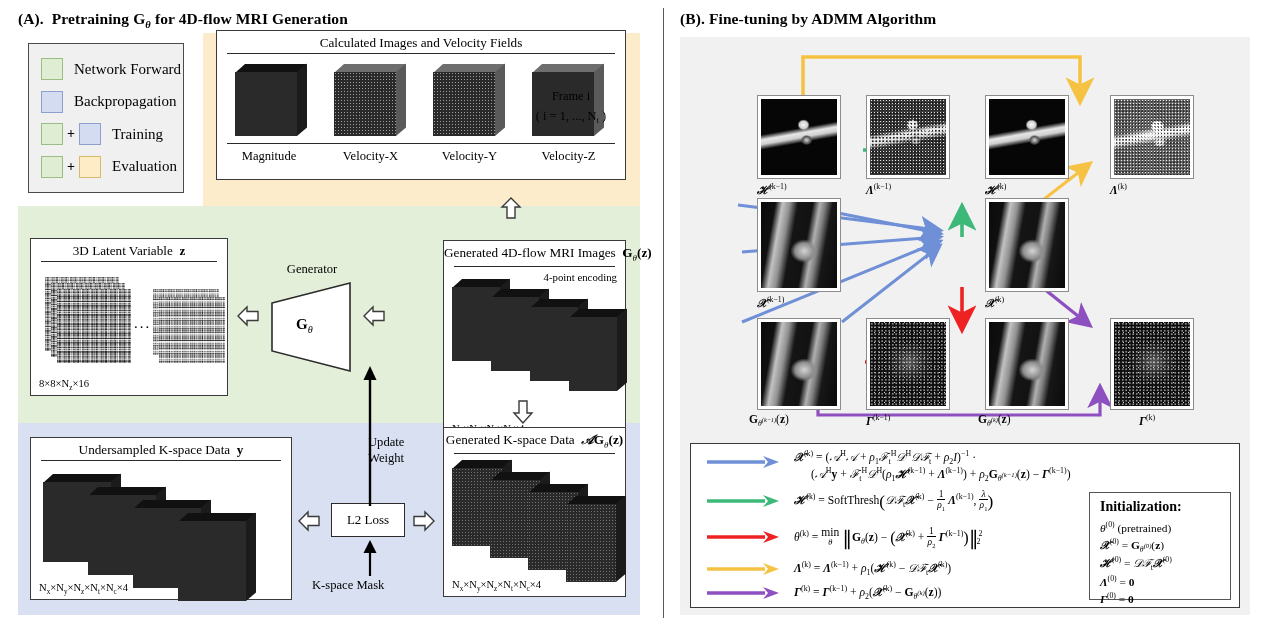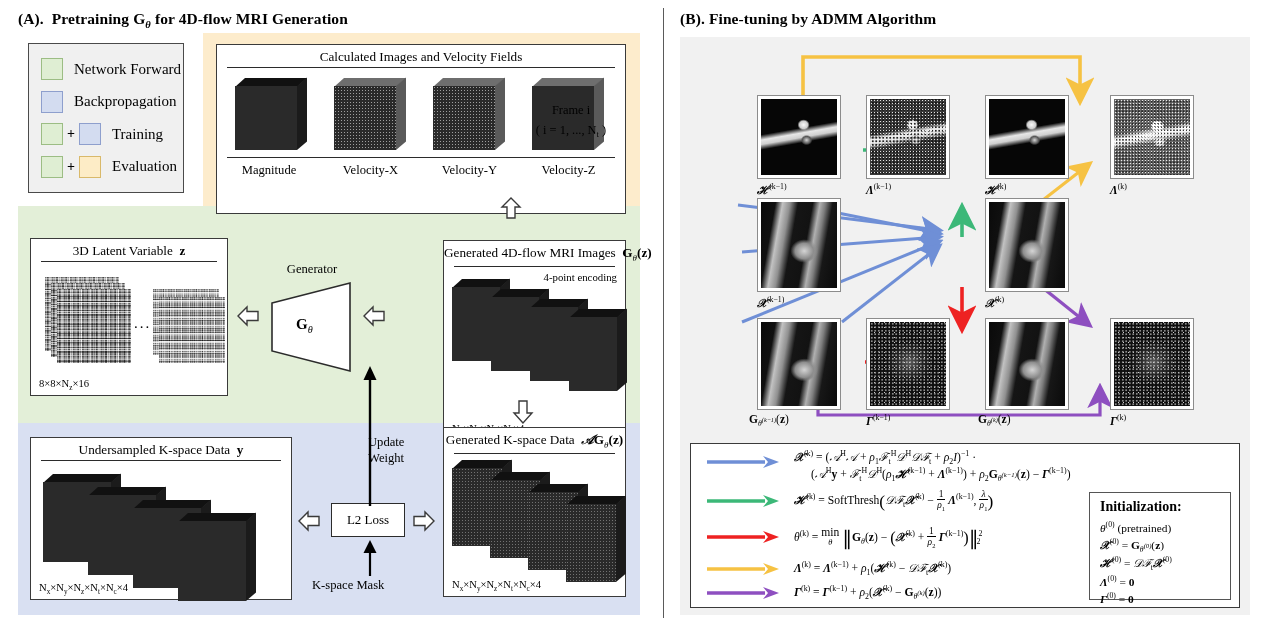--- a/index.html
+++ b/index.html
@@ -237,21 +237,21 @@
     <span class="legend-label">Training</span>
   </div>
   <div class="legend-row">
     <span class="sw green"></span>
     <span class="plus">+</span>
     <span class="sw cream"></span>
     <span class="legend-label">Evaluation</span>
   </div>
 </div>
 
-<div class="card" style="left:216px; top:44px; width:410px; height:170px;">
+<div class="card" style="left:216px; top:30px; width:410px; height:150px;">
   <div class="card-title">Calculated Images and Velocity Fields</div>
   <div class="card-rule"></div>
 
   <div class="slab" style="left:18px; top:33px; width:72px; height:72px;">
     <div class="top"></div>
       <div class="side"></div>
     <div class="face tex-mag"></div>
   </div>
   <div class="slab" style="left:117px; top:33px; width:72px; height:72px;">
     <div class="top" style="background:#6e6e6e;"></div>
@@ -536,21 +536,21 @@
 <div class="bimg" style="left:985px; top:318px; width:84px; height:92px;">
   <div class="in tex-anat"></div>
 </div>
 <div class="blabel" style="left:978px; top:413px;">
   <span class="bold">G</span><sub class="ital">θ<sup style="font-size:.8em">(k)</sup></sub>(<span class="bold">z</span>)
 </div>
 
 <div class="bimg" style="left:1110px; top:318px; width:84px; height:92px;">
   <div class="in tex-resid"></div>
 </div>
-<div class="blabel" style="left:1110px; top:413px;">
+<div class="blabel" style="left:1139px; top:413px;">
   <span class="ital bold">Γ</span><sup>(k)</sup>
 </div>
 
 <div class="eq-box" style="left:690px; top:443px; width:550px; height:165px;">
 
   <svg class="abs" style="left:16px; top:12px;" width="72" height="12" viewBox="0 0 72 12">
     <line x1="0" y1="6" x2="58" y2="6" stroke="#6f8fd6" stroke-width="3.4"></line>
     <path d="M56,0 L72,6 L56,12 L61,6 Z" fill="#6f8fd6"></path>
   </svg>
   <svg class="abs" style="left:16px; top:51px;" width="72" height="12" viewBox="0 0 72 12">

